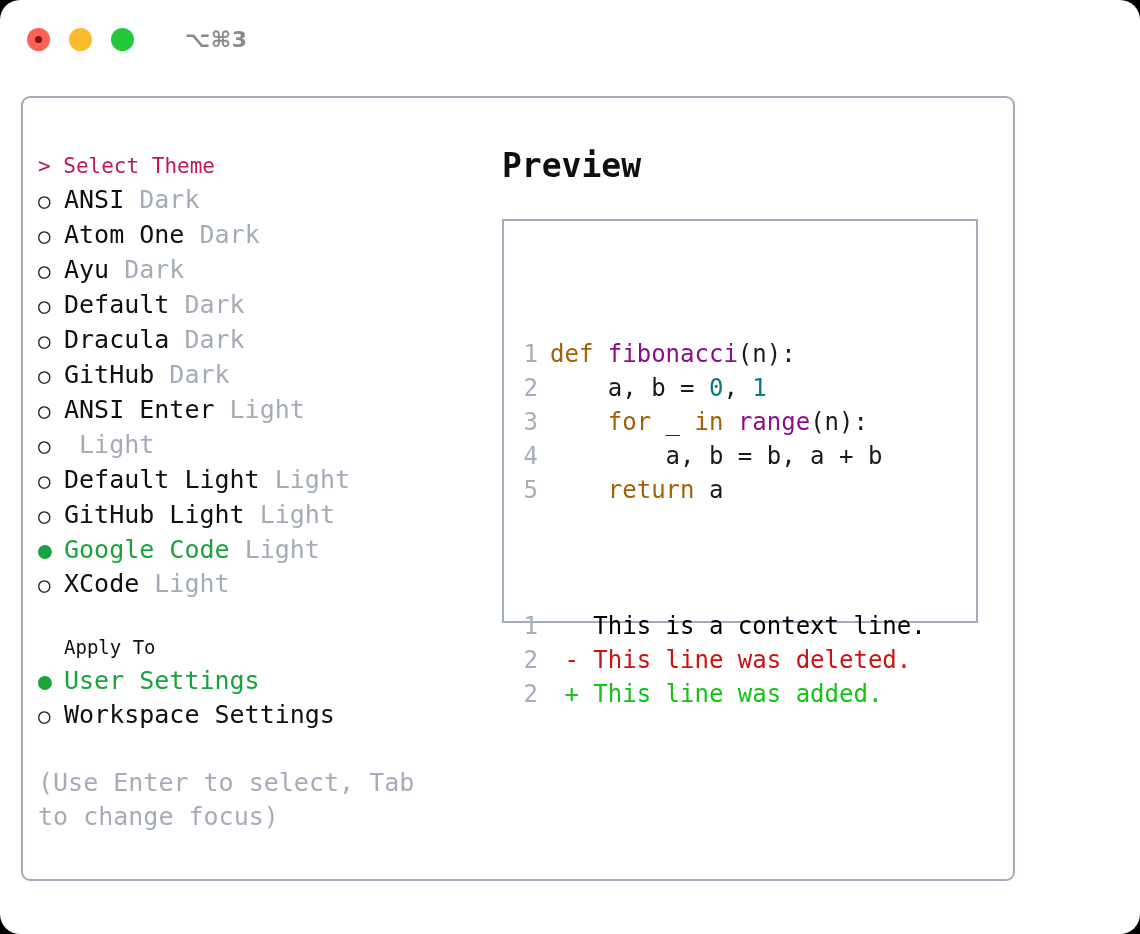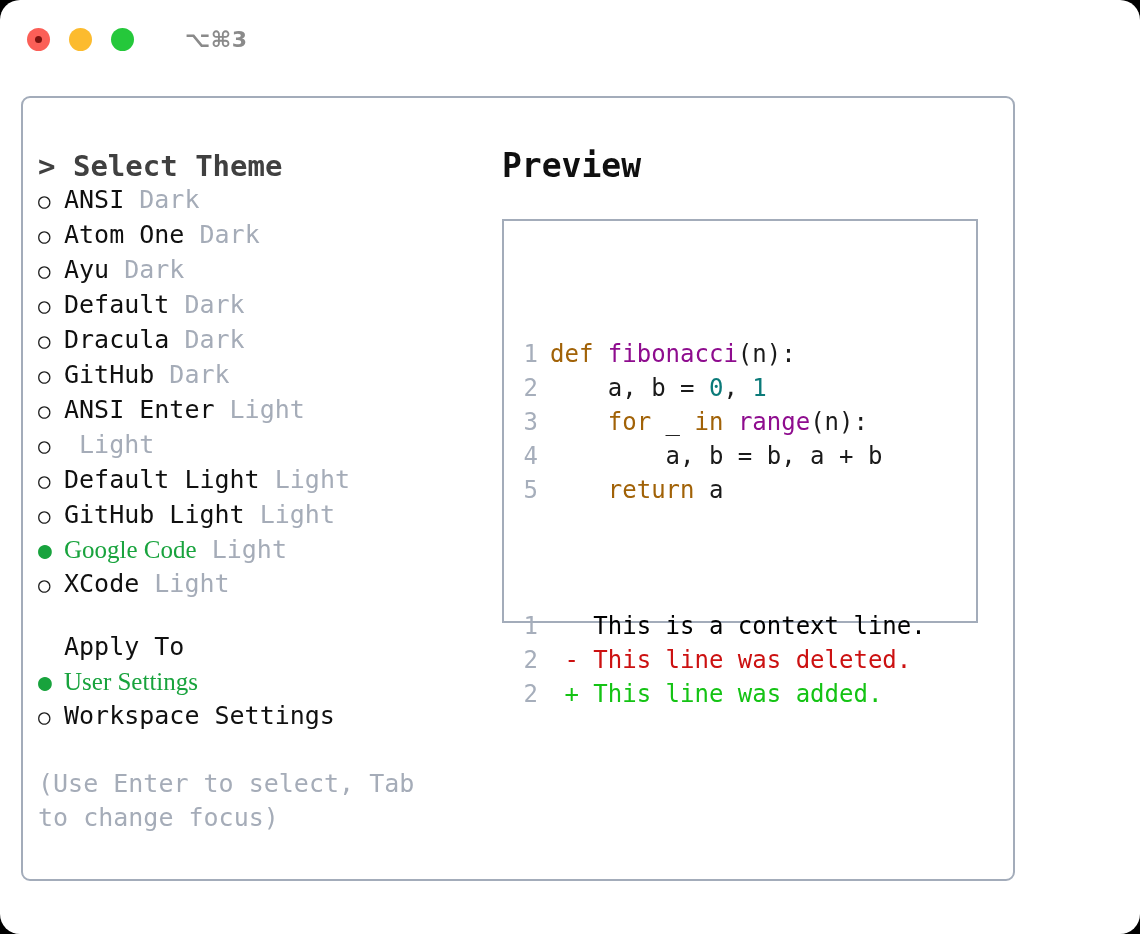--- a/index.html
+++ b/index.html
@@ -84,23 +84,23 @@
 
   
   .left-col {
     position: absolute;
     left: 15px;
     top: 51px;
     width: 440px;
   }
 
   .section-header {
-    font-size: 29px;
-    font-weight: bold;
-    color: #404040;
+    font-size: 21px;
+    font-weight: normal;
+    color: #be185d;
     line-height: 34px;
     white-space: pre;
   }
 
   .opt-row {
     display: flex;
     align-items: baseline;
     line-height: 34px;
     font-size: 25px;
     white-space: pre;
@@ -111,26 +111,26 @@
     font-size: 21px;
     color: #1c1c1c;
     line-height: 34px;
   }
   .opt-marker.on {
     color: #18a33d;
     font-size: 23px;
   }
   .opt-marker.blank { color: transparent; }
   .opt-label { color: #101010; }
-  .opt-label.selected { color: #18a33d; font-family: Liberation Serif, serif; }
+  .opt-label.selected { color: #18a33d; }
   .opt-variant { color: #a5acb8; }
 
   .plain-label {
     color: #101010;
-    font-size: 25px;
+    font-size: 19px;
     line-height: 34px;
   }
 
   .spacer-sm { height: 28px; }
 
   .hint {
     margin-top: 33px;
     color: #a5acb8;
     font-size: 25px;
     line-height: 34px;

